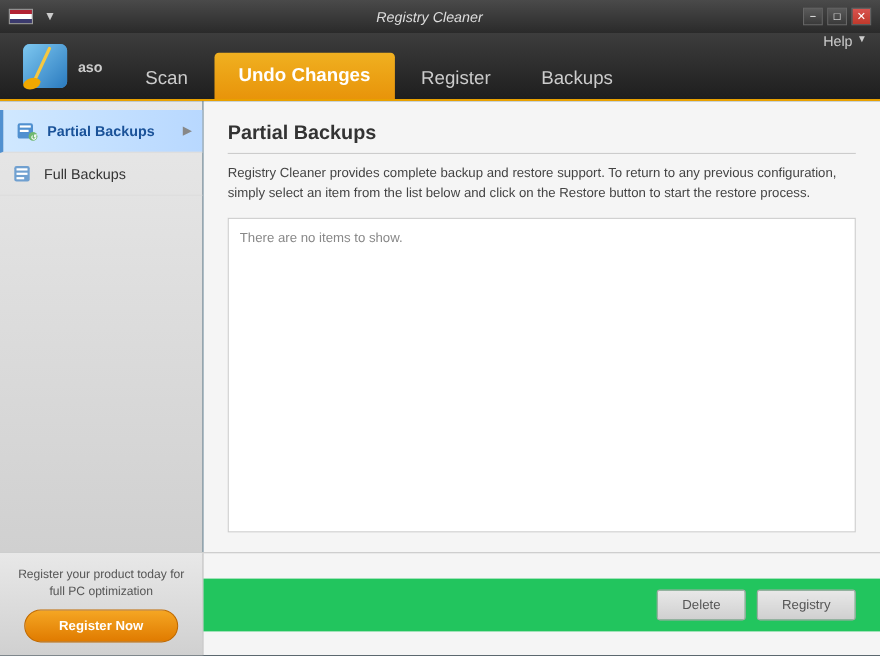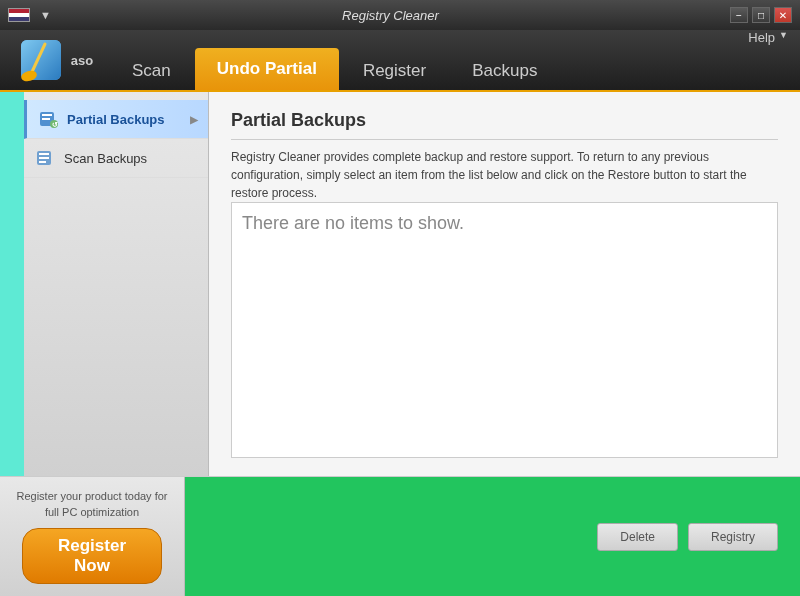--- a/index.html
+++ b/index.html
@@ -120,22 +120,21 @@
       color: #ccc;
       font-size: 13px;
       cursor: pointer;
       gap: 4px;
     }
 
     
     .main-content {
       display: flex;
       flex: 1;
-      background: #5eead4;
-      padding-left: 24px;
+      background: #0c4a6e;
     }
 
     
     .sidebar {
       width: 185px;
       background: linear-gradient(to bottom, #e8e8e8, #d0d0d0);
       border-right: 1px solid #bbb;
       padding-top: 8px;
     }
     .sidebar-item {
@@ -181,36 +180,38 @@
       font-weight: bold;
       color: #333;
       margin-bottom: 8px;
       padding-bottom: 8px;
       border-bottom: 1px solid #ccc;
     }
     .content-description {
       font-size: 12px;
       color: #444;
       line-height: 1.5;
+      margin-bottom: 14px;
     }
     .items-list {
       flex: 1;
       background: #fff;
       border: 1px solid #ccc;
       padding: 10px;
       color: #888;
-      font-size: 18px;
+      font-size: 12px;
       min-height: 200px;
     }
 
     
     .bottom-area {
       display: flex;
       background: #f5f5f5;
       border-top: 1px solid #ccc;
+      align-items: center;
     }
     .sidebar-bottom {
       width: 185px;
       padding: 12px 10px;
       background: linear-gradient(to bottom, #e8e8e8, #d0d0d0);
       border-right: 1px solid #bbb;
       display: flex;
       flex-direction: column;
       align-items: center;
       gap: 8px;
@@ -220,21 +221,21 @@
       color: #555;
       text-align: center;
       line-height: 1.4;
     }
     .register-btn {
       background: linear-gradient(to bottom, #f5a623, #e07b00);
       color: #fff;
       border: 1px solid #c06a00;
       border-radius: 16px;
       padding: 7px 18px;
-      font-size: 17px;
+      font-size: 12px;
       font-weight: bold;
       cursor: pointer;
       width: 140px;
     }
     .content-bottom {
       flex: 1;
       padding: 10px 22px;
       display: flex;
       align-items: center;
       justify-content: flex-end;
@@ -292,21 +293,21 @@
 
         <line x1="28" y1="8" x2="14" y2="38" stroke="#f5c842" stroke-width="3" stroke-linecap="round"></line>
 
         <ellipse cx="12" cy="40" rx="8" ry="5" fill="#f0a800" transform="rotate(-15, 12, 40)"></ellipse>
       </svg>
       <span class="logo-text">aso</span>
     </div>
 
     <div class="nav-tabs">
       <div class="nav-tab">Scan</div>
-      <div class="nav-tab active">Undo Partial</div>
+      <div class="nav-tab active">Undo Changes</div>
       <div class="nav-tab">Register</div>
       <div class="nav-tab">Backups</div>
     </div>
 
     <div class="help-area">
       <span>Help</span>
       <span style="font-size:9px;">▼</span>
     </div>
   </div>
 
@@ -328,21 +329,21 @@
       </div>
       <div class="sidebar-item">
         <div class="sidebar-icon">
           <svg width="22" height="22" viewBox="0 0 22 22">
             <rect x="3" y="4" width="14" height="14" rx="2" fill="#70a0d0"></rect>
             <rect x="5" y="6" width="10" height="2" fill="#fff"></rect>
             <rect x="5" y="10" width="10" height="2" fill="#fff"></rect>
             <rect x="5" y="14" width="7" height="2" fill="#fff"></rect>
           </svg>
         </div>
-        <span>Scan Backups</span>
+        <span>Full Backups</span>
       </div>
     </div>
 
     <div class="content-panel">
       <div class="content-title">Partial Backups</div>
       <div class="content-description">Registry Cleaner provides complete backup and restore support. To return to any previous configuration, simply select an item from the list below and click on the Restore button to start the restore process.</div>
       <div class="items-list">
         <span>There are no items to show.</span>
       </div>
     </div>

